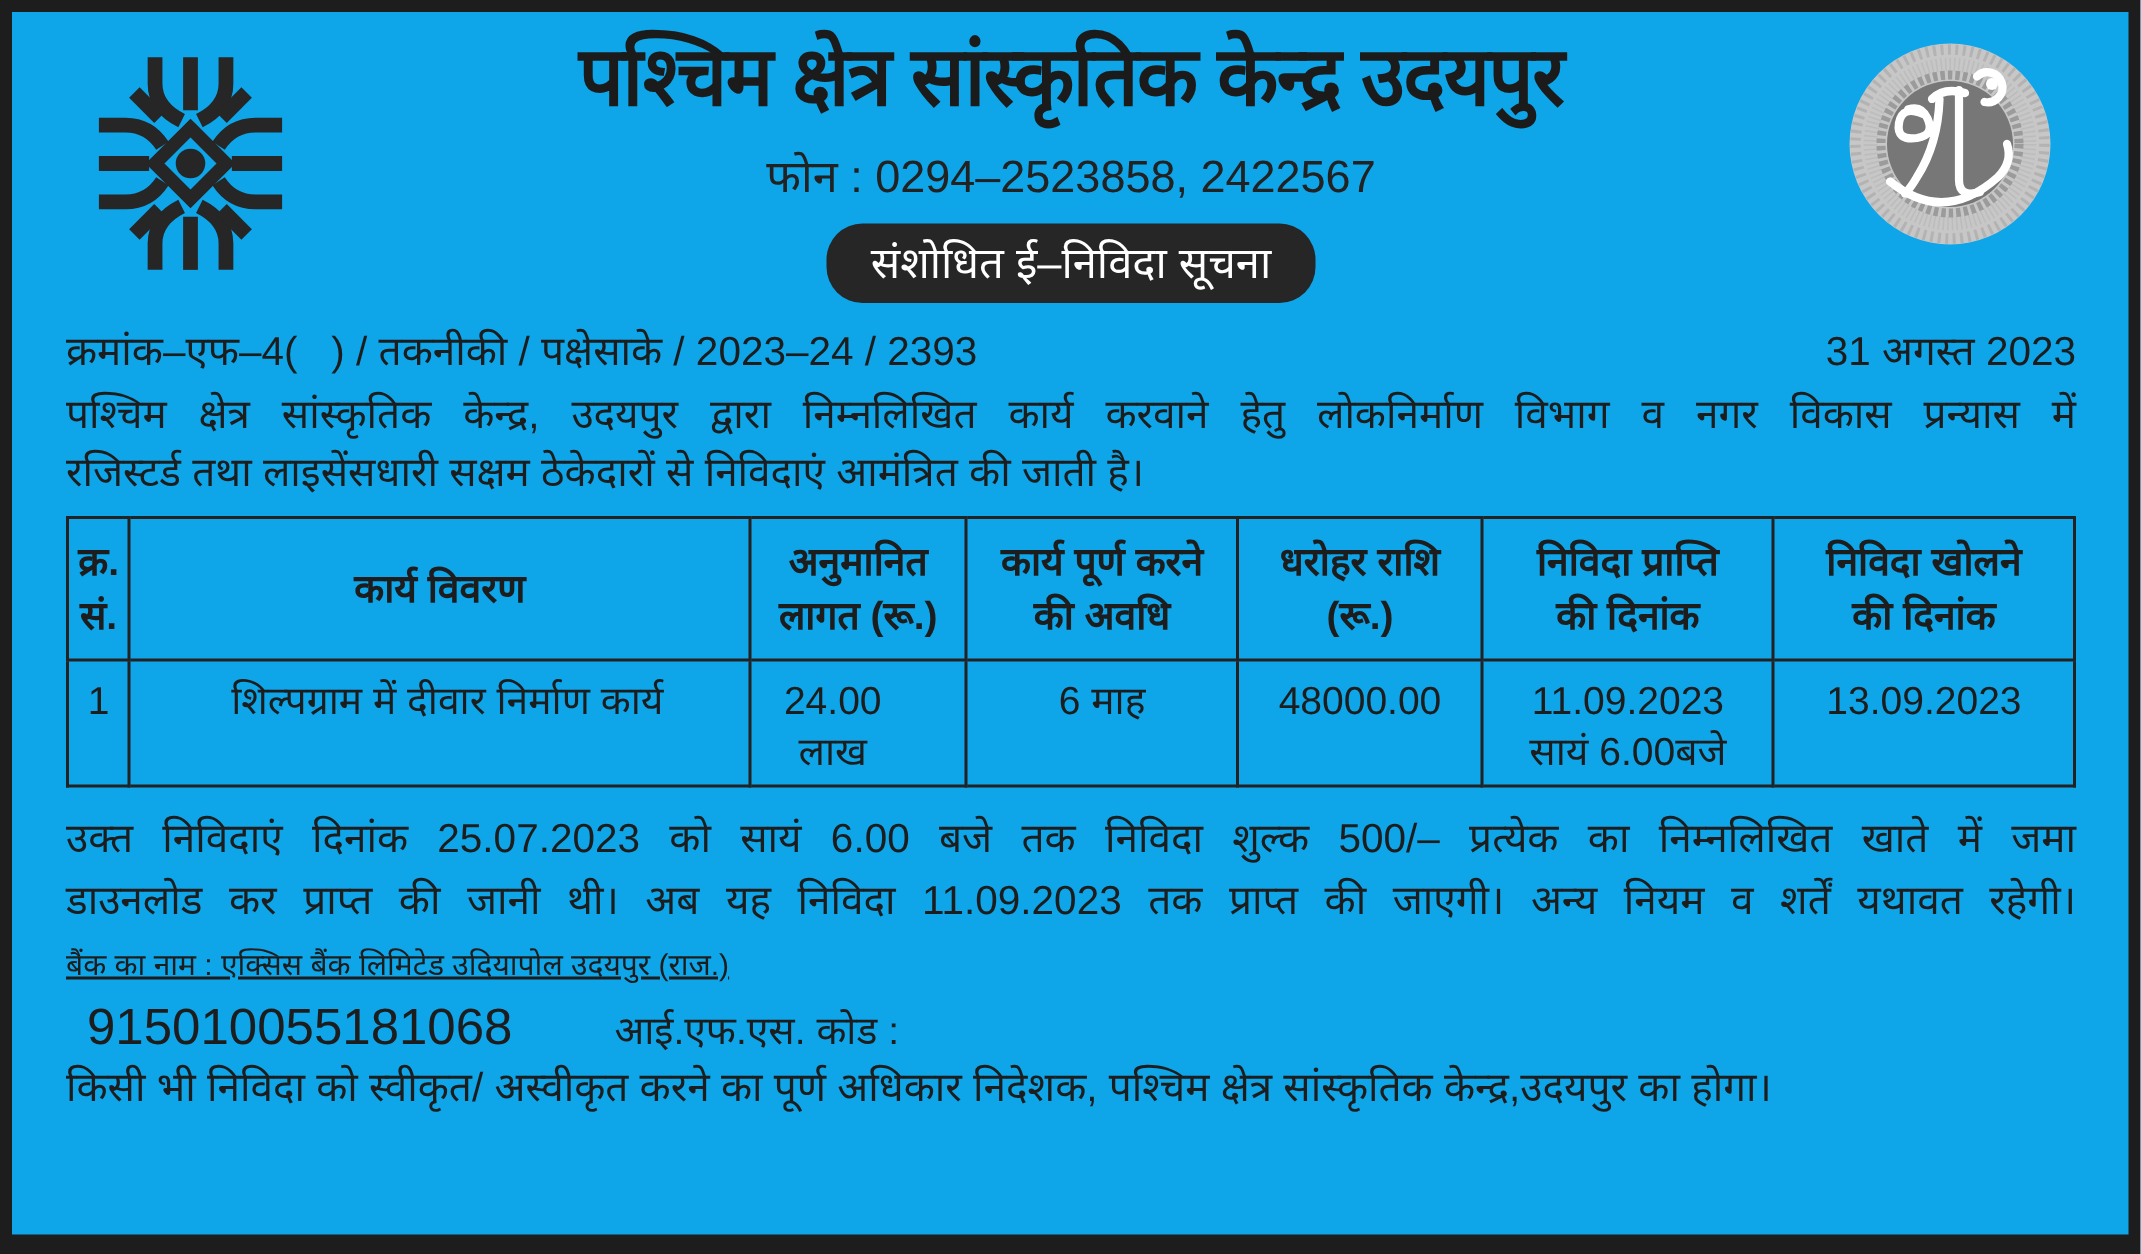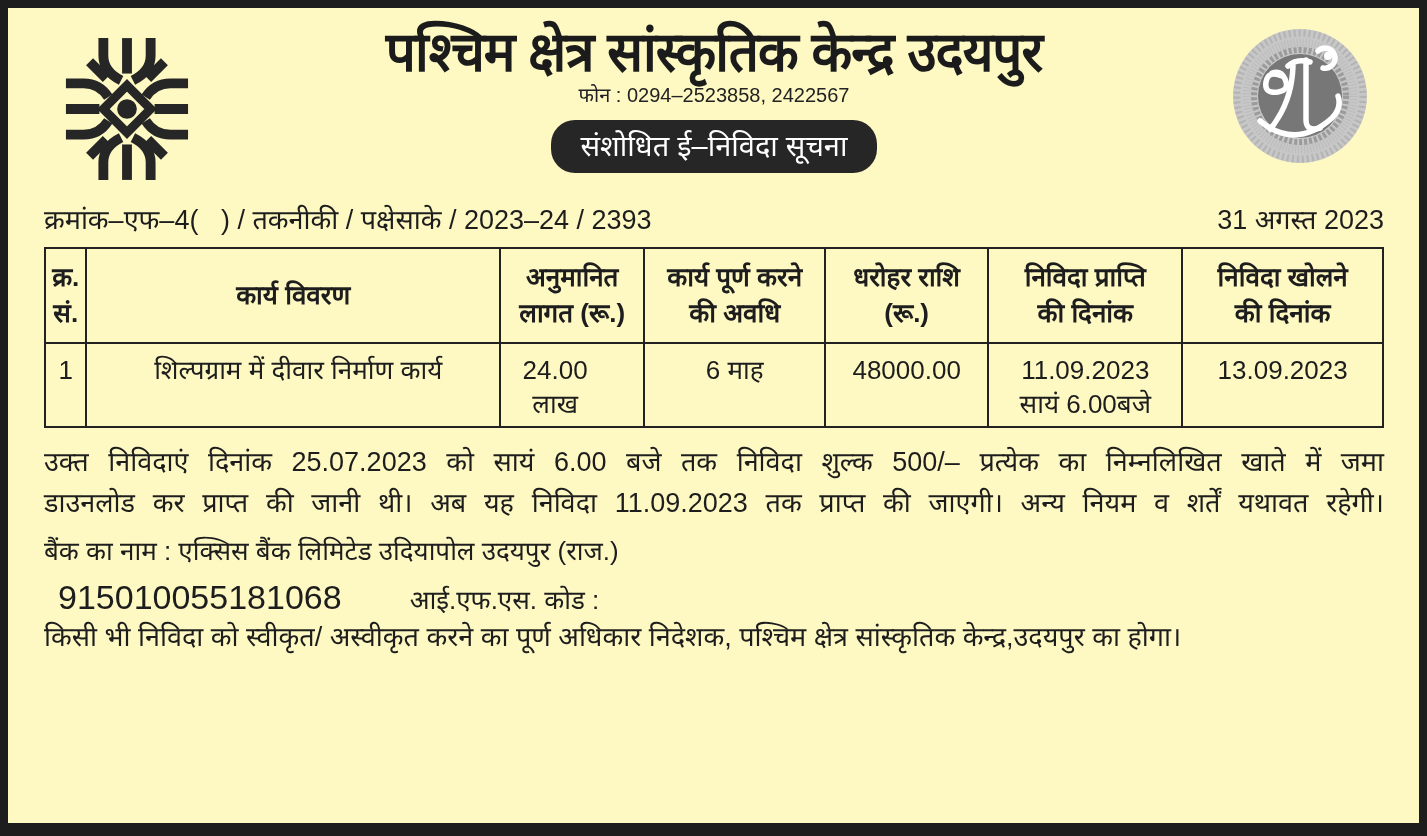--- a/index.html
+++ b/index.html
@@ -3,21 +3,21 @@
 <meta charset="utf-8">
 <style>
   * { margin: 0; padding: 0; box-sizing: border-box; }
   html, body { background: #e9e9e9; }
   body { font-family: "Liberation Sans", "DejaVu Sans", sans-serif; color: #1d1d1d; }
 
   .page {
     position: relative;
     width: 1427px;
     height: 836px;
-    background: #fef9c3;
+    background: #0ea5e9;
     border: 8px solid #1d1d1d;
     border-bottom-width: 13px;
     padding: 14px 35px 6px 36px;
     overflow: hidden;
   }
 
   
   .header {
     display: grid;
     grid-template-columns: 160px 1fr 160px;
@@ -29,21 +29,21 @@
 
   .org-name {
     font-size: 53px;
     font-weight: 900;
     letter-spacing: -1px;
     line-height: 1.12;
     color: #1b1b1b;
     transform: scaleY(1.04);
   }
   .org-address { font-size: 26px; margin-top: 8px; color: #222; }
-  .org-phone   { font-size: 20px; margin-top: 0; color: #222; }
+  .org-phone   { font-size: 30px; margin-top: 15px; color: #222; }
 
   .notice-badge {
     display: inline-block;
     margin-top: 12px;
     background: #262626;
     color: #ffffff;
     font-size: 29px;
     font-weight: 500;
     padding: 5px 30px 9px 30px;
     border-radius: 24px;
@@ -100,21 +100,21 @@
   th.c-receipt { width: 14.5%; }
   th.c-open { width: 15.0%; }
   td.cell-desc { text-align: left; padding-left: 10px; }
   td.cell-cost { text-align: right; padding-right: 34px; margin-left: 16px; }
 
   
   .terms { margin-top: 14px; font-size: 27px; line-height: 1.52; }
   .latin { font-family: "Liberation Sans", sans-serif; font-size: 30px; letter-spacing: 0; }
 
   
-  .bank-name { margin-top: 8px; font-size: 26px; }
+  .bank-name { margin-top: 8px; font-size: 20px; text-decoration: underline; }
   .bank-account { margin-top: 10px; font-size: 26px; display: flex; align-items: baseline; }
   .acct-num { font-size: 34px; margin-left: 14px; }
   .ifsc-label { margin-left: 68px; }
   .ifsc-code { font-size: 31px; margin-left: 14px; }
   .rights-line { font-size: 27px; }
 </style>
 </head>
 <body>
 
 <div class="page">
@@ -181,20 +181,24 @@
         <circle cx="98" cy="30" r="4" fill="#ffffff"></circle>
       </svg>
     </div>
   </div>
 
   <div class="ref-row">
     <span class="ref-number">क्रमांक–एफ–4(   ) / तकनीकी / पक्षेसाके / 2023–24 / 2393</span>
     <span class="ref-date">31 अगस्त 2023</span>
   </div>
 
+  <div class="intro">
+    <div class="jline">पश्चिम क्षेत्र सांस्कृतिक केन्द्र, उदयपुर द्वारा निम्नलिखित कार्य करवाने हेतु लोकनिर्माण विभाग व नगर विकास प्रन्यास में</div>
+    <div class="nline">रजिस्टर्ड तथा लाइसेंसधारी सक्षम ठेकेदारों से निविदाएं आमंत्रित की जाती है।</div>
+  </div>
 
   <table class="tender">
     <thead>
       <tr>
         <th class="c-sno">क्र.
 सं.</th>
         <th class="c-desc">कार्य विवरण</th>
         <th class="c-cost">अनुमानित
 लागत (रू.)</th>
         <th class="c-period">कार्य पूर्ण करने

